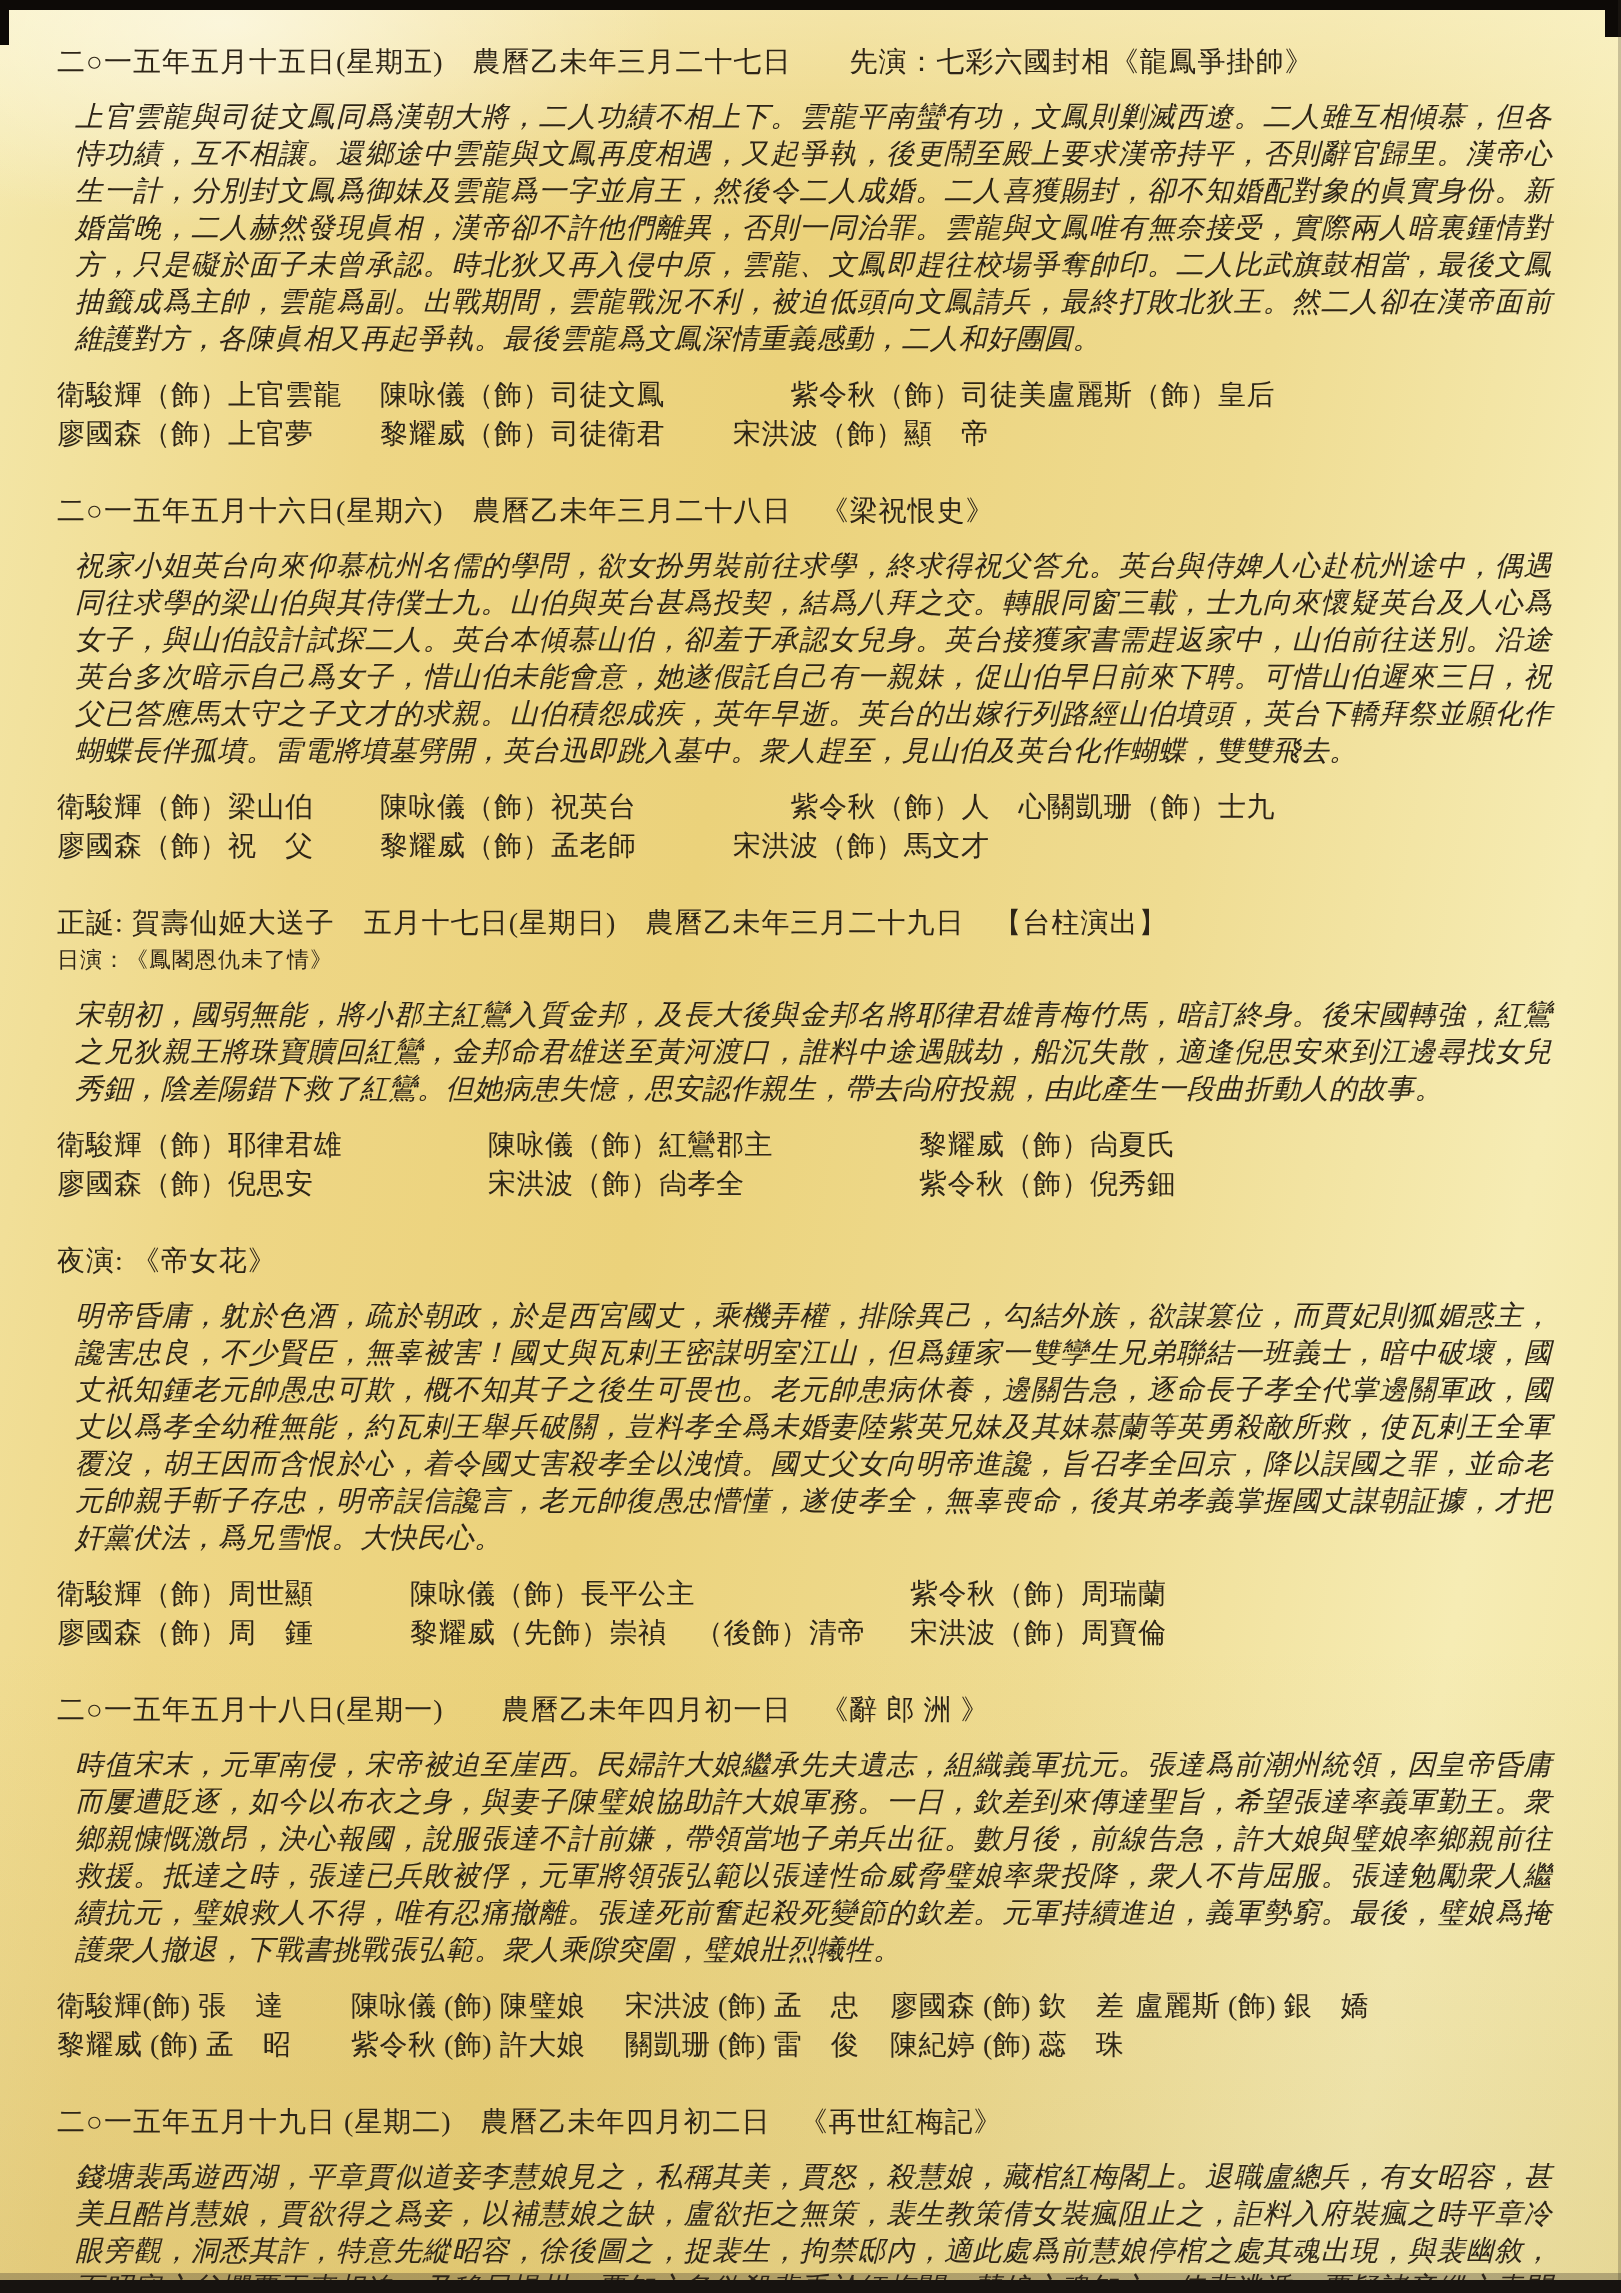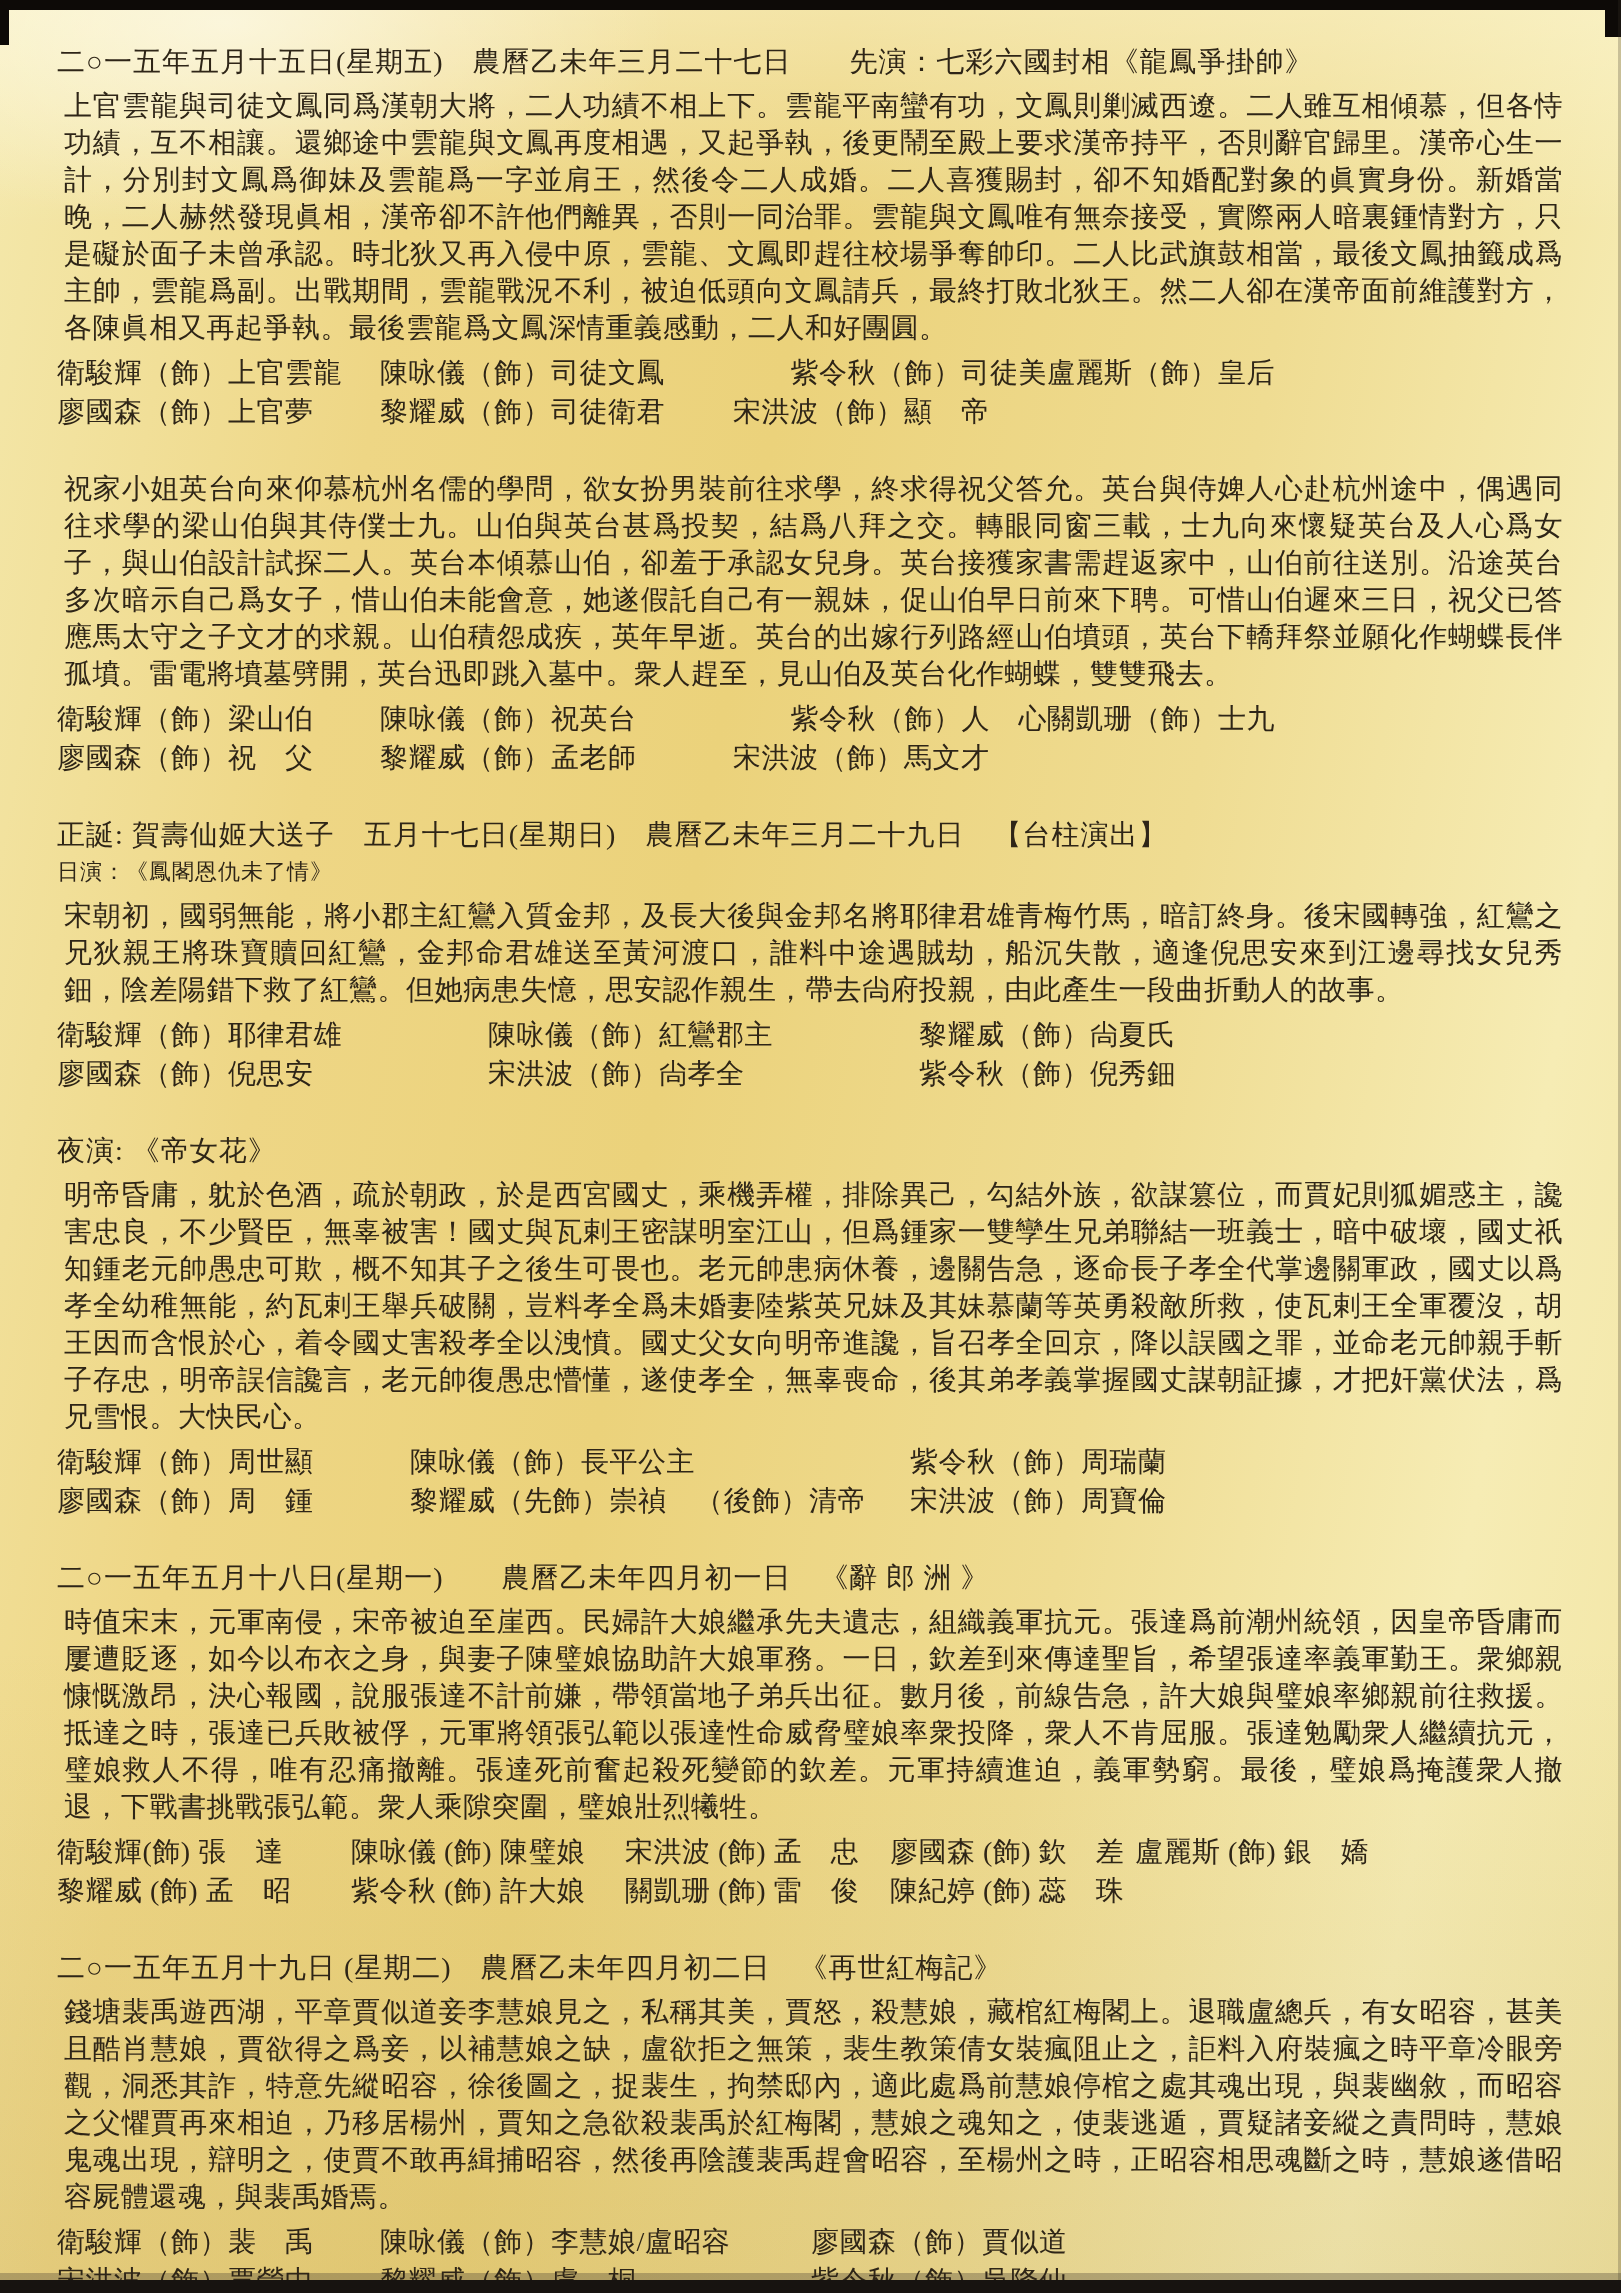--- a/index.html
+++ b/index.html
@@ -63,26 +63,27 @@
     white-space: nowrap;
   }
   .showline {
     margin: 0;
     font-size: 22px;
     font-weight: normal;
     line-height: 37px;
     letter-spacing: 1px;
   }
   .synopsis {
-    margin: 7px;
+    margin: 18px;
     font-size: 28px;
     line-height: 37px;
     letter-spacing: 0.5px;
     text-align: justify;
     text-justify: inter-ideograph;
+    font-style: italic;
   }
   .cast { margin-top: 6px; }
   .cast-row {
     display: flex;
     font-size: 28px;
     line-height: 39px;
     letter-spacing: 0.5px;
     white-space: nowrap;
   }
   .cast-row > span { flex: 0 0 auto; }
@@ -121,20 +122,21 @@
         </div>
         <div class="cast-row">
           <span class="w330">廖國森（飾）上官夢</span>
           <span class="w360">黎耀威（飾）司徒衛君</span>
           <span>宋洪波（飾）顯　帝</span>
         </div>
       </div>
     </section>
 
     <section class="perf">
+      <h2 class="dateline">二○一五年五月十六日(星期六)　農曆乙未年三月二十八日　《梁祝恨史》</h2>
       <p class="synopsis">祝家小姐英台向來仰慕杭州名儒的學問，欲女扮男裝前往求學，終求得祝父答允。英台與侍婢人心赴杭州途中，偶遇同往求學的梁山伯與其侍僕士九。山伯與英台甚爲投契，結爲八拜之交。轉眼同窗三載，士九向來懷疑英台及人心爲女子，與山伯設計試探二人。英台本傾慕山伯，卻羞于承認女兒身。英台接獲家書需趕返家中，山伯前往送別。沿途英台多次暗示自己爲女子，惜山伯未能會意，她遂假託自己有一親妹，促山伯早日前來下聘。可惜山伯遲來三日，祝父已答應馬太守之子文才的求親。山伯積怨成疾，英年早逝。英台的出嫁行列路經山伯墳頭，英台下轎拜祭並願化作蝴蝶長伴孤墳。雷電將墳墓劈開，英台迅即跳入墓中。衆人趕至，見山伯及英台化作蝴蝶，雙雙飛去。</p>
       <div class="cast">
         <div class="cast-row">
           <span class="w330">衛駿輝（飾）梁山伯</span>
           <span class="w360">陳咏儀（飾）祝英台</span>
           <span class="w320">紫令秋（飾）人　心</span>
           <span>關凱珊（飾）士九</span>
         </div>
         <div class="cast-row">
           <span class="w330">廖國森（飾）祝　父</span>

